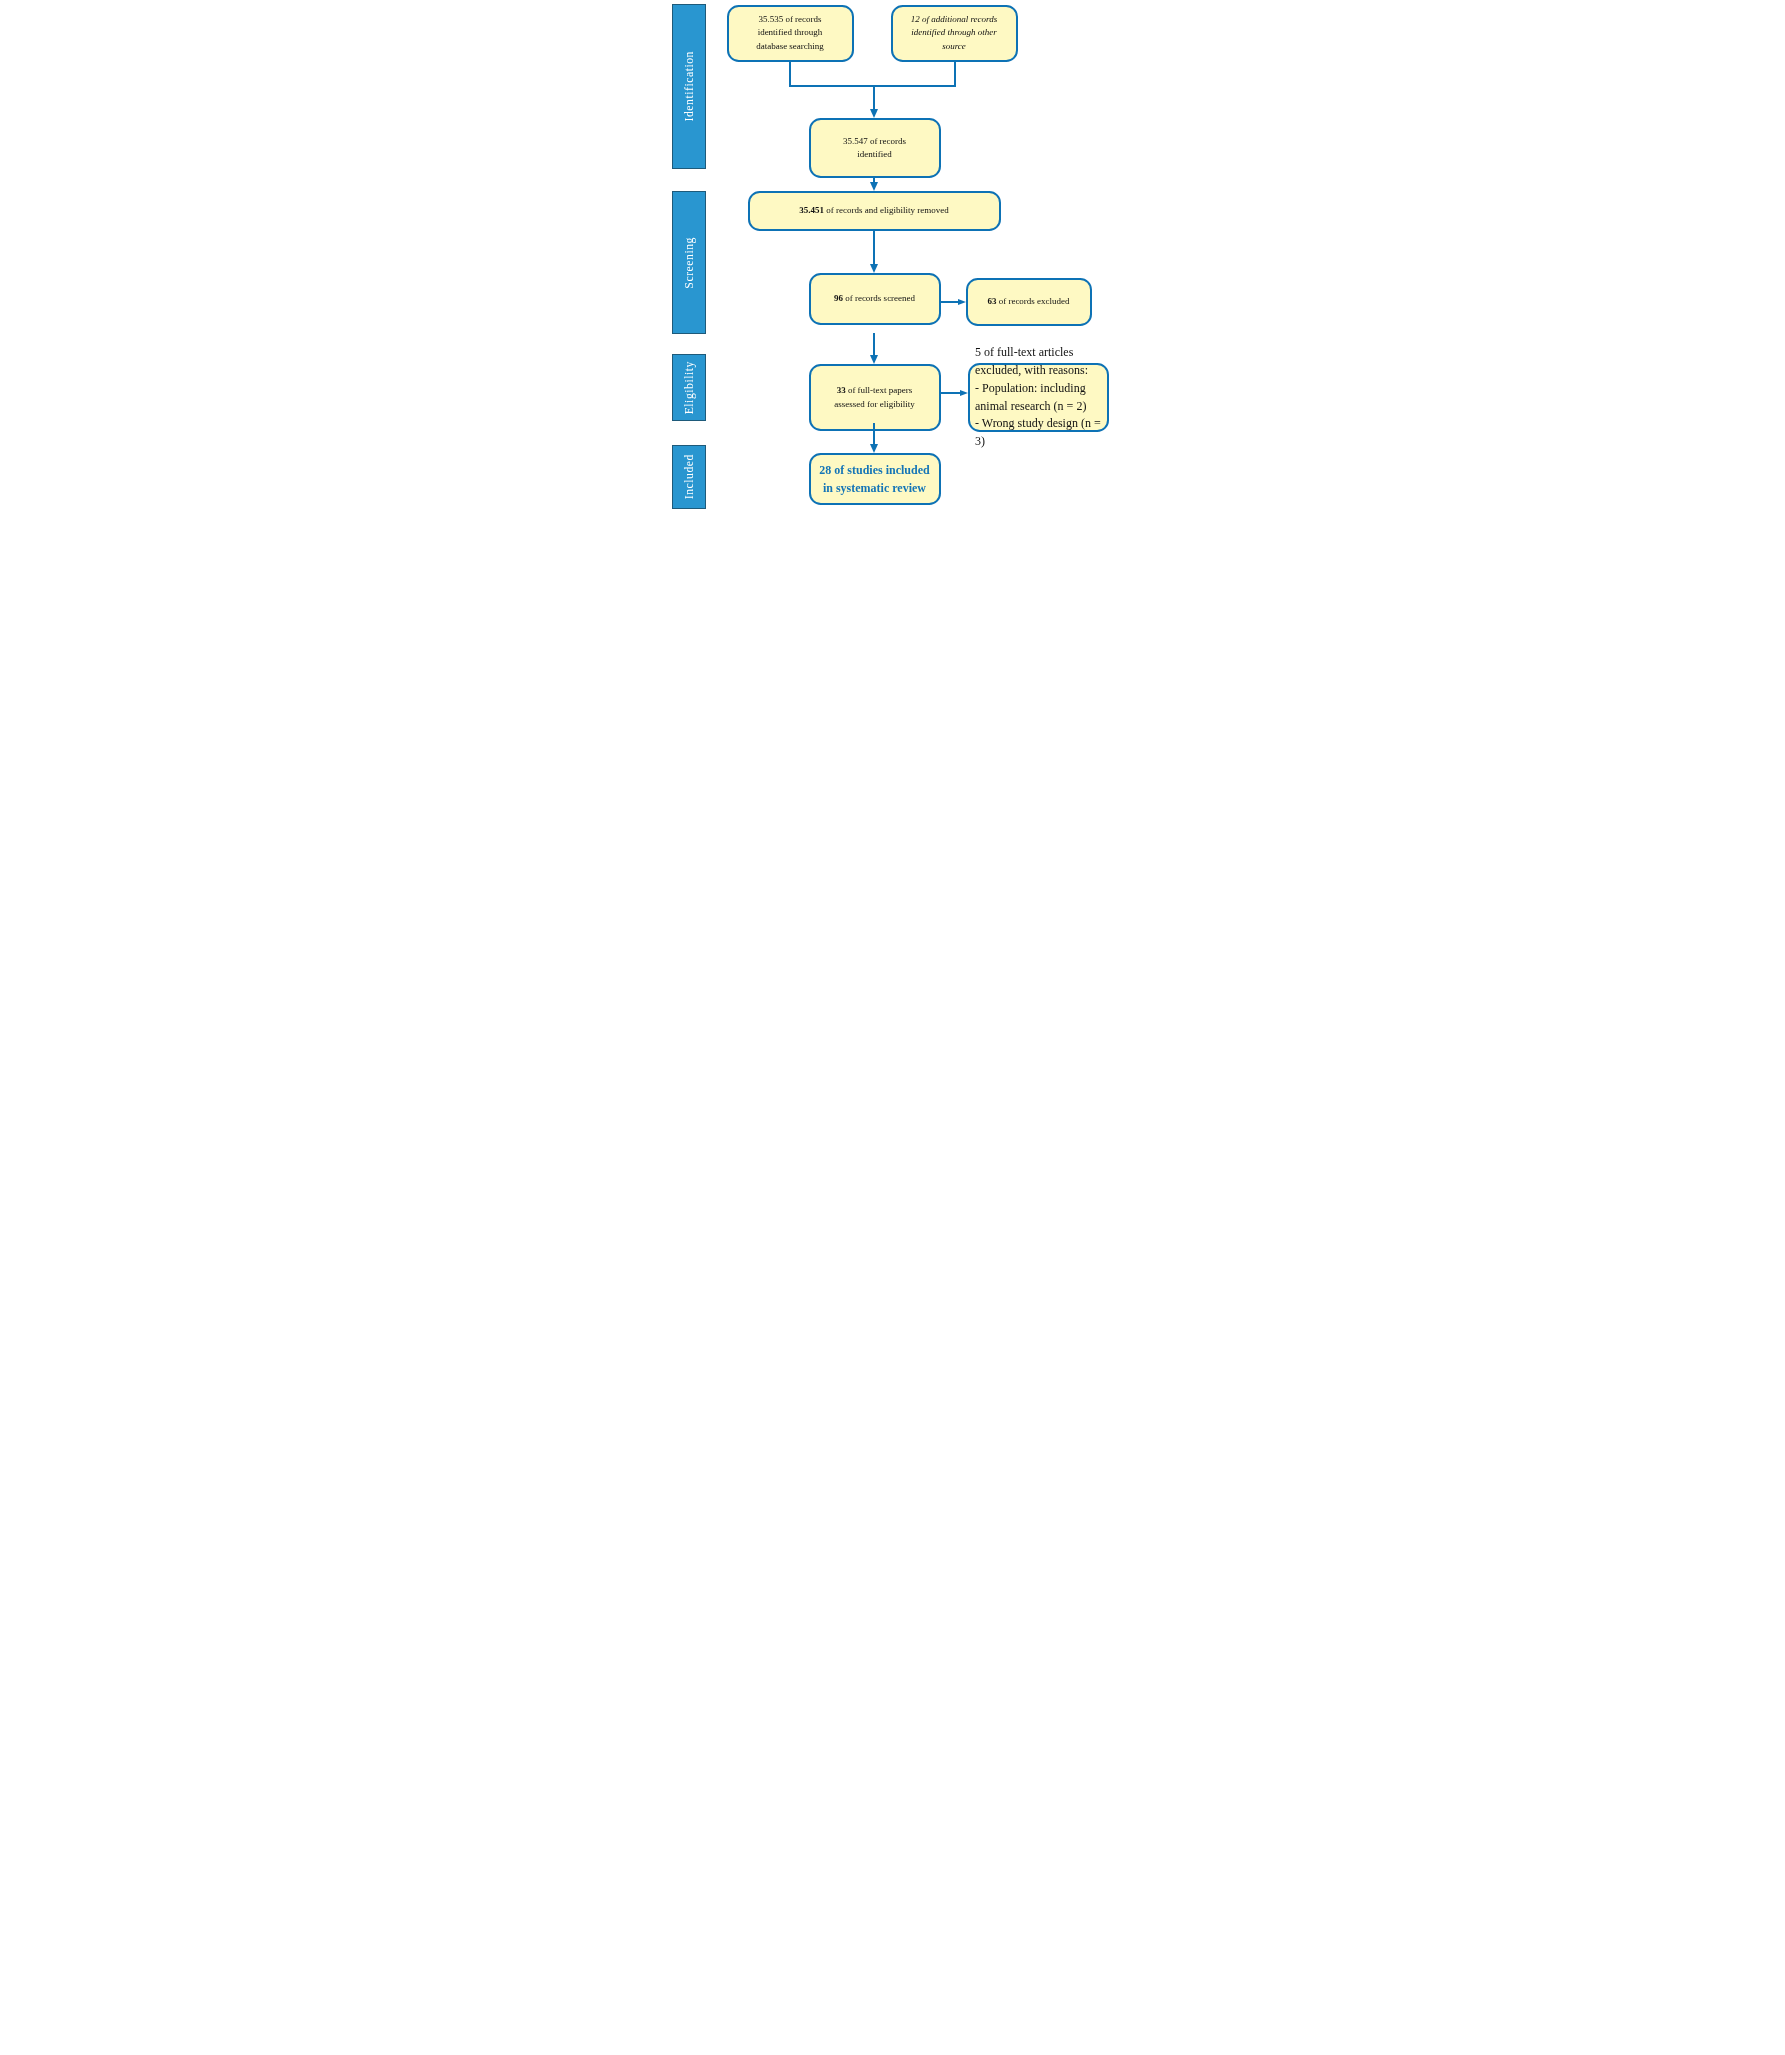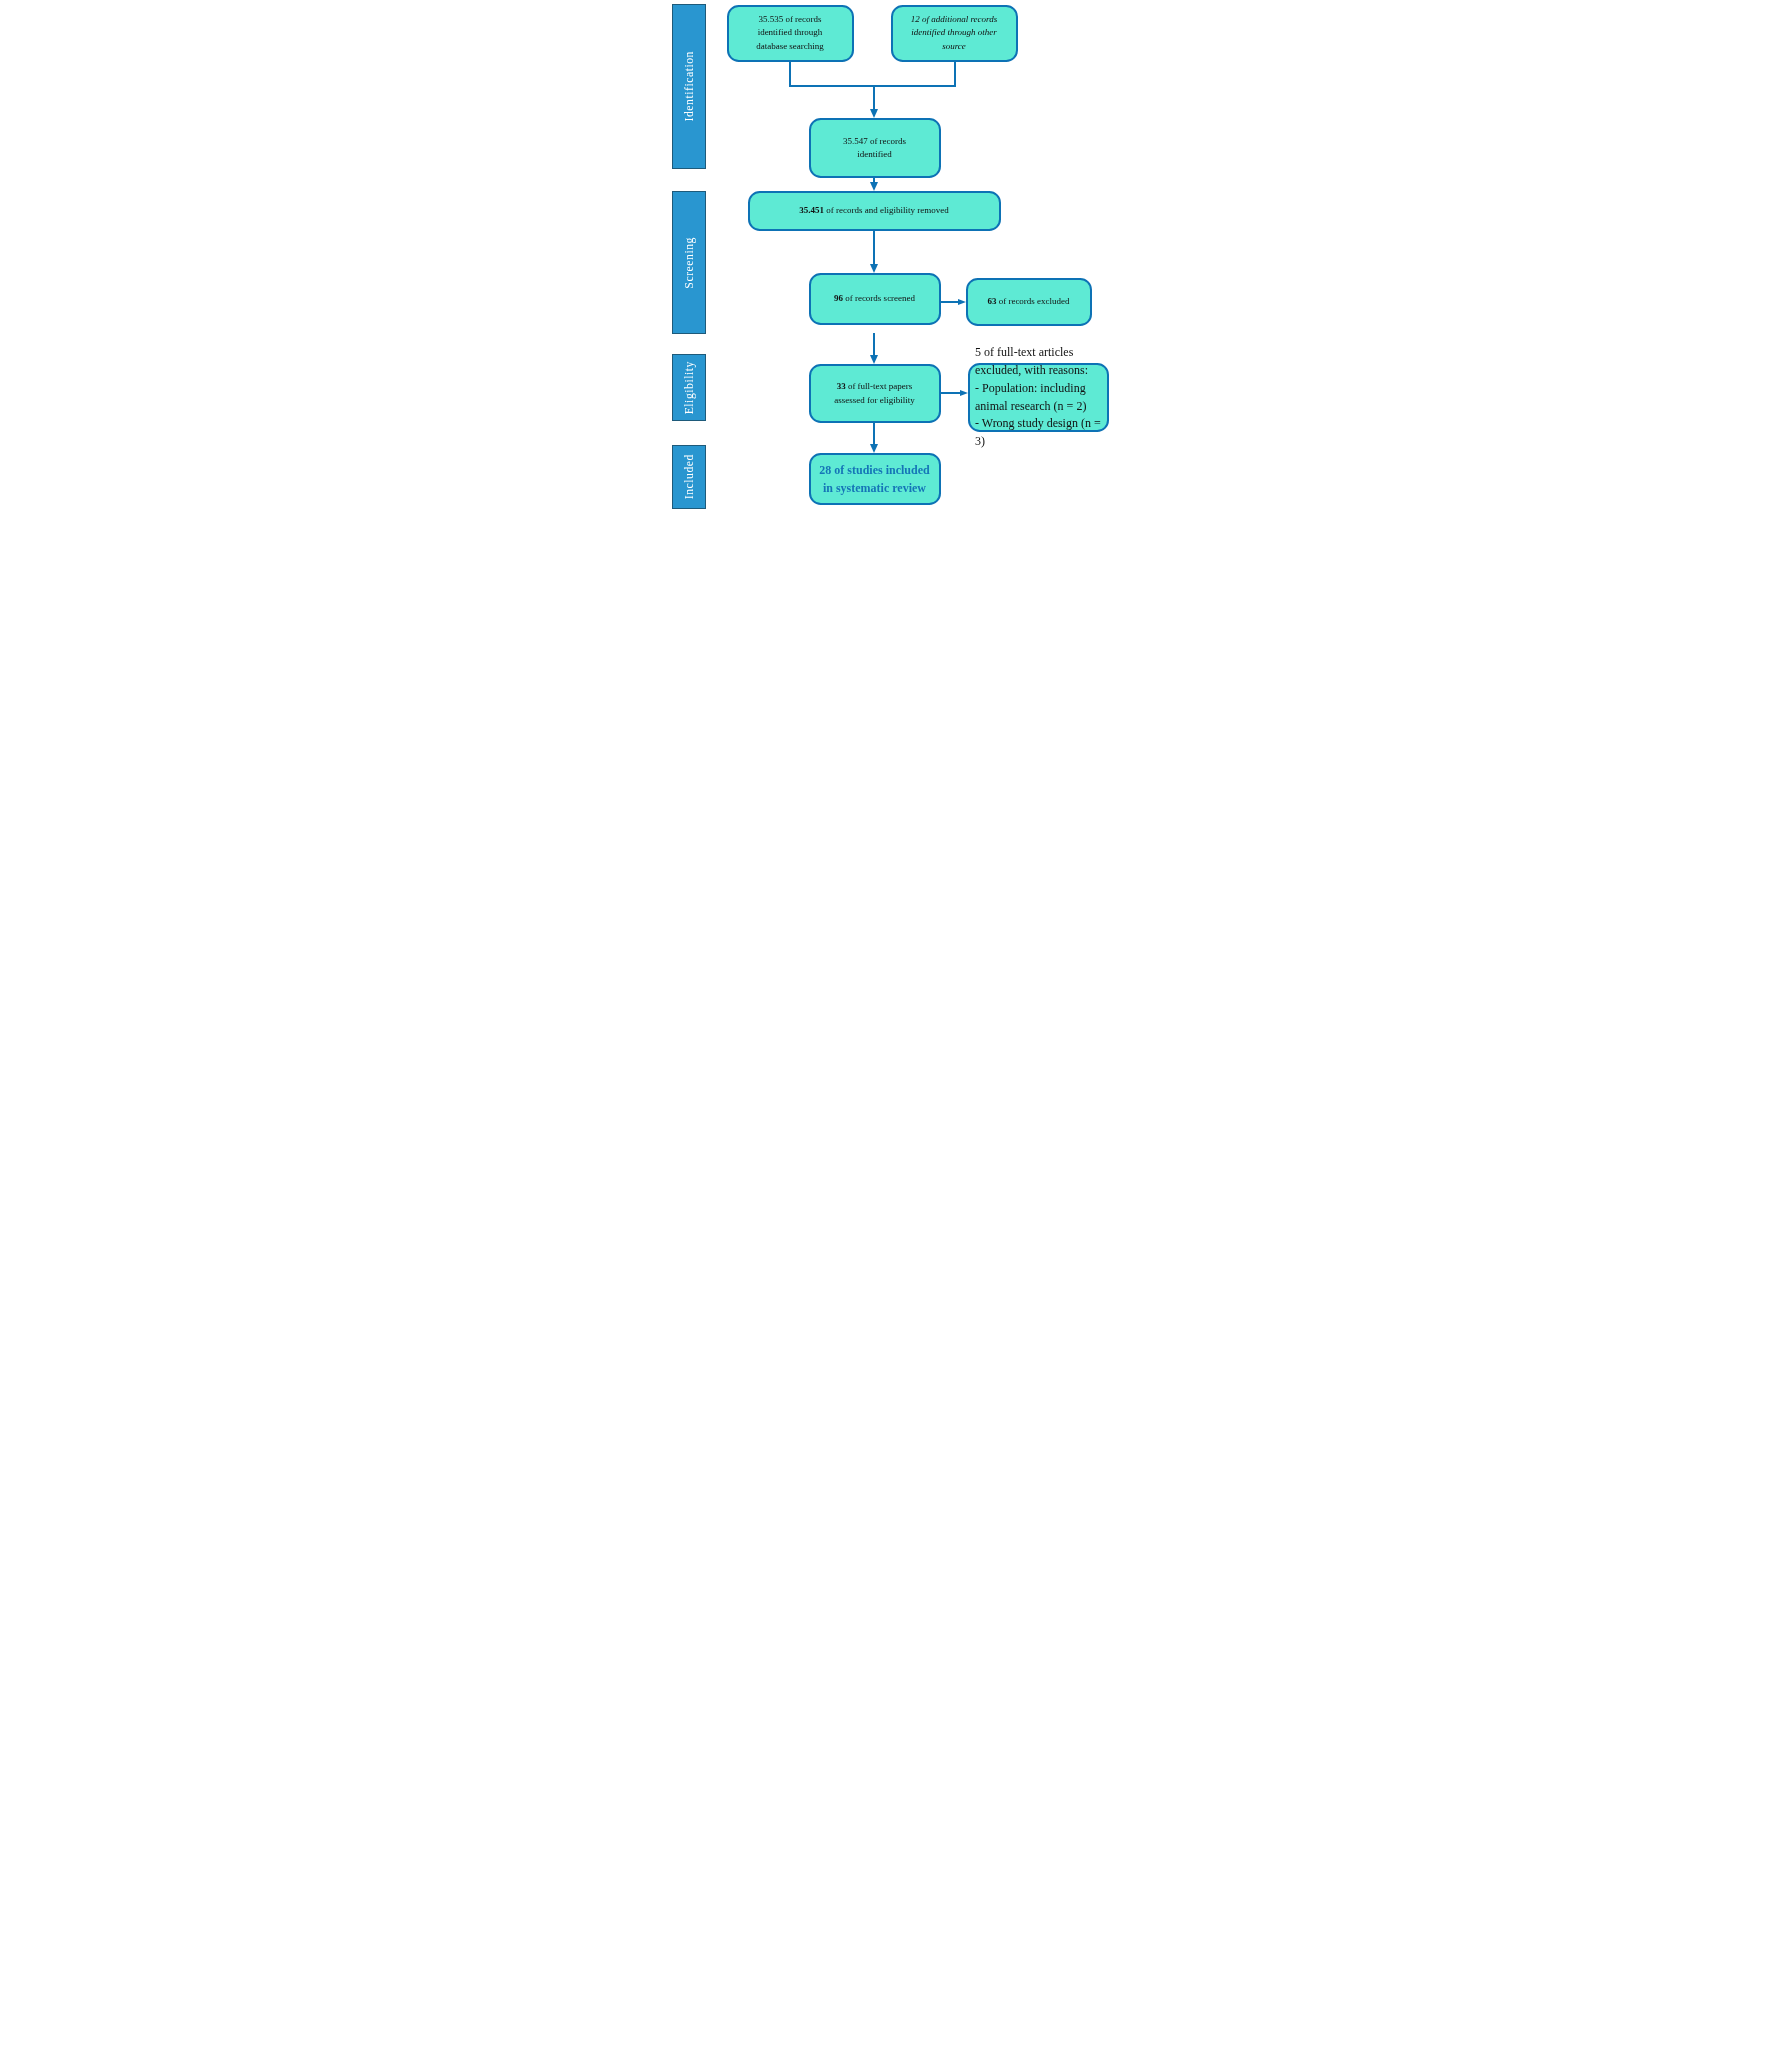--- a/index.html
+++ b/index.html
@@ -30,21 +30,21 @@
     writing-mode:vertical-rl;
     transform:rotate(180deg);
     color:#ffffff;
     font-size:11.8px;
     letter-spacing:0.5px;
     white-space:nowrap;
   }
   
   .fbox{
     position:absolute;
-    background:#5eead4;
+    background:#fef9c3;
     border:2.3px solid var(--accent);
     border-radius:11.8px;
     box-sizing:border-box;
     display:flex;align-items:center;justify-content:center;
     text-align:center;
     font-size:9px;
     line-height:1.5;
     white-space:pre-line;
     padding:0.9px 3.6px;
   }
@@ -134,21 +134,21 @@
   <div class="hline" style="left:271px;top:301px;width:17.7px;height:2.3px;"></div>
   <div class="head-right" style="left:288px;top:299px;"></div>
 
   <div class="fbox" style="left:296px;top:278px;width:126px;height:48px;">
     <span><span class="num">63</span><span> of records excluded</span></span>
   </div>
 
   <div class="vline" style="left:203px;top:333px;width:2.3px;height:22px;"></div>
   <div class="head-down" style="left:200px;top:355px;"></div>
 
-  <div class="fbox" style="left:139px;top:364px;width:132px;height:59px;justify-content:center;">
+  <div class="fbox" style="left:139px;top:364px;width:132px;height:67px;justify-content:center;">
     <span><span class="num">33</span><span> of full-text papers
 assessed for eligibility</span></span>
   </div>
 
   <div class="hline" style="left:271px;top:392px;width:19.5px;height:2.3px;"></div>
   <div class="head-right" style="left:290px;top:390px;"></div>
 
   <div class="fbox left" style="left:298px;top:363px;width:141px;height:69px;">
     <span>5 of full-text articles
 excluded, with reasons:

